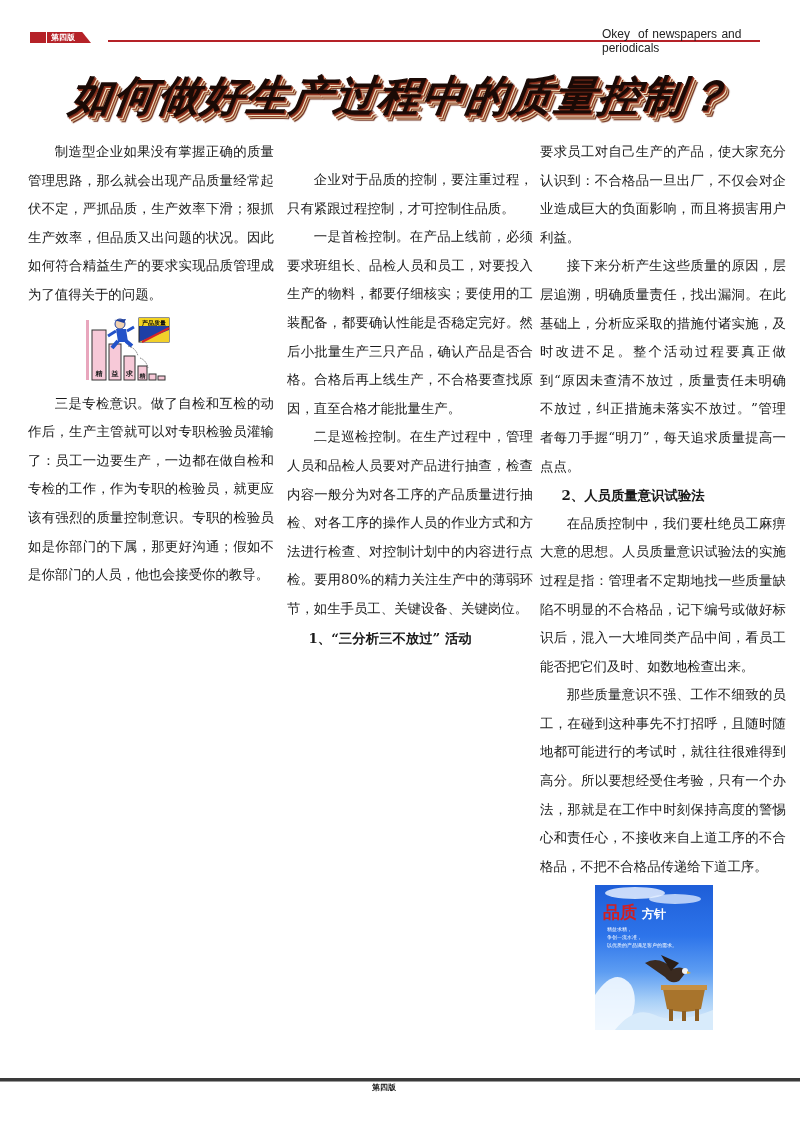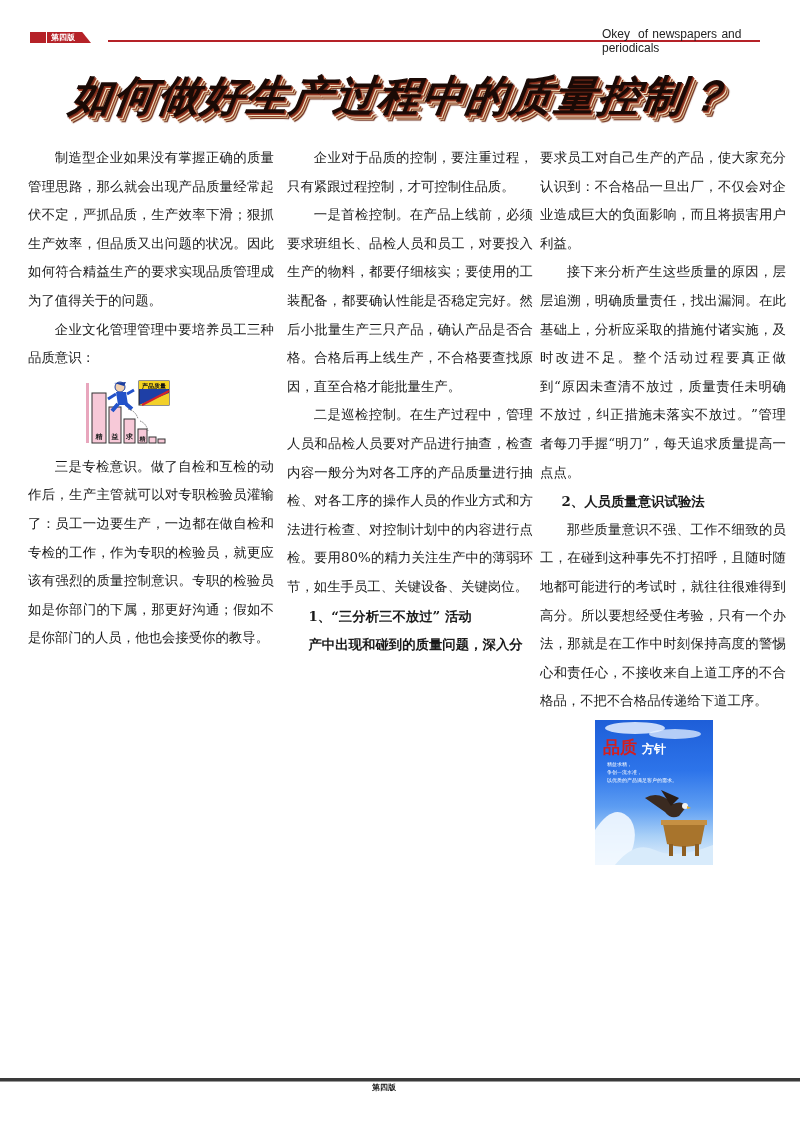--- a/index.html
+++ b/index.html
@@ -18,25 +18,25 @@
                font-size: 12px; color: #222; word-spacing: 1px; }
   .hdr-right .gap { display: inline-block; width: 8px; }
 
   
   .title { position: absolute; left: 60px; top: 66px; width: 680px; height: 60px; text-align: center;
            font-family: "DejaVu Sans", sans-serif; font-weight: bold; font-style: italic; font-size: 42px;
            line-height: 60px; color: #1a0a06; letter-spacing: 2px; transform: skewX(-8deg);
            text-shadow: 1px 1px 0 #7a2a18, 2px 2px 0 #a0402a, 3px 3px 0 #f5e6c8, 4px 4px 0 #8a3a22, 5px 5px 0 #d9b890, 6px 6px 1px #6b2a18; }
 
   
-  .col { position: absolute; top: 144px; width: 246px; font-size: 13.4px; line-height: 28.6px; text-align: justify; }
+  .col { position: absolute; top: 138px; width: 246px; font-size: 13.4px; line-height: 28.6px; text-align: justify; }
   .col p { text-indent: 2em; }
   .col p.noindent { text-indent: 0; }
   .col-1 { left: 28px; }
-  .col-2 { left: 287px; }
+  .col-2 { left: 287px; margin-top: 28px; }
   .col-3 { left: 540px; }
   .col .sub { text-indent: 1.6em; font-weight: bold; }
   .col .slight { text-indent: 1em; padding-left: 0; }
 
   .img1 { margin: 6px 0 6px 54px; width: 96px; height: 68px; position: relative; }
   .img2 { margin: 4px 0 0 55px; width: 118px; height: 145px; position: relative; overflow: hidden;
           background: linear-gradient(180deg, #1e5ed8 0%, #2d74ea 35%, #5d9df2 60%, #a9d0f7 80%, #e9f3fc 100%); padding-left: 15px; }
 
   
   .ftr-line { position: absolute; left: 0; top: 1078px; width: 800px; height: 3px; background: #3a3a3a;
@@ -54,21 +54,20 @@
   <div class="hdr-line"></div>
   <div class="hdr-right">
     <span>Okey</span><span class="gap"></span><span>of newspapers and periodicals</span>
   </div>
 </div>
 
 <div class="title">如何做好生产过程中的质量控制？</div>
 
 <div class="col col-1">
   <p>制造型企业如果没有掌握正确的质量管理思路，那么就会出现产品质量经常起伏不定，严抓品质，生产效率下滑；狠抓生产效率，但品质又出问题的状况。因此如何符合精益生产的要求实现品质管理成为了值得关于的问题。</p>
-  <p>企业文化管理管理中要培养员工三种品质意识：</p>
   <div class="img1">
     <svg width="96" height="68" viewBox="0 0 96 68">
       <rect x="0" y="0" width="96" height="68" fill="#ffffff"></rect>
       <rect x="4" y="4" width="3" height="60" fill="#e8a6bd"></rect>
       <rect x="10" y="14" width="14" height="50" fill="#f7c9d8" stroke="#333" stroke-width="1"></rect>
       <rect x="27" y="28" width="12" height="36" fill="#f7c9d8" stroke="#333" stroke-width="1"></rect>
       <rect x="42" y="40" width="11" height="24" fill="#f7c9d8" stroke="#333" stroke-width="1"></rect>
       <rect x="56" y="50" width="9" height="14" fill="#f7c9d8" stroke="#333" stroke-width="1"></rect>
       <rect x="67" y="58" width="7" height="6" fill="#f7c9d8" stroke="#333" stroke-width="1"></rect>
       <rect x="76" y="60" width="7" height="4" fill="#f7c9d8" stroke="#333" stroke-width="1"></rect>
@@ -92,27 +91,27 @@
     </svg>
   </div>
   <p>三是专检意识。做了自检和互检的动作后，生产主管就可以对专职检验员灌输了：员工一边要生产，一边都在做自检和专检的工作，作为专职的检验员，就更应该有强烈的质量控制意识。专职的检验员如是你部门的下属，那更好沟通；假如不是你部门的人员，他也会接受你的教导。</p>
 </div>
 
 <div class="col col-2">
   <p>企业对于品质的控制，要注重过程，只有紧跟过程控制，才可控制住品质。</p>
   <p>一是首检控制。在产品上线前，必须要求班组长、品检人员和员工，对要投入生产的物料，都要仔细核实；要使用的工装配备，都要确认性能是否稳定完好。然后小批量生产三只产品，确认产品是否合格。合格后再上线生产，不合格要查找原因，直至合格才能批量生产。</p>
   <p>二是巡检控制。在生产过程中，管理人员和品检人员要对产品进行抽查，检查内容一般分为对各工序的产品质量进行抽检、对各工序的操作人员的作业方式和方法进行检查、对控制计划中的内容进行点检。要用80%的精力关注生产中的薄弱环节，如生手员工、关键设备、关键岗位。</p>
   <p class="sub">1、“三分析三不放过” 活动</p>
-  <p class="sub">产中出现和碰到的质量问题，深入分</p>
 </div>
 
 <div class="col col-3">
   <p class="noindent">要求员工对自己生产的产品，使大家充分认识到：不合格品一旦出厂，不仅会对企业造成巨大的负面影响，而且将损害用户利益。</p>
   <p>接下来分析产生这些质量的原因，层层追溯，明确质量责任，找出漏洞。在此基础上，分析应采取的措施付诸实施，及时改进不足。整个活动过程要真正做到“原因未查清不放过，质量责任未明确不放过，纠正措施未落实不放过。”管理者每刀手握“明刀”，每天追求质量提高一点点。</p>
   <p class="sub">2、人员质量意识试验法</p>
+  <p>在品质控制中，我们要杜绝员工麻痹大意的思想。人员质量意识试验法的实施过程是指：管理者不定期地找一些质量缺陷不明显的不合格品，记下编号或做好标识后，混入一大堆同类产品中间，看员工能否把它们及时、如数地检查出来。</p>
   <p>那些质量意识不强、工作不细致的员工，在碰到这种事先不打招呼，且随时随地都可能进行的考试时，就往往很难得到高分。所以要想经受住考验，只有一个办法，那就是在工作中时刻保持高度的警惕心和责任心，不接收来自上道工序的不合格品，不把不合格品传递给下道工序。</p>
   <div class="img2">
     <svg width="118" height="145" viewBox="0 0 118 145" style="position:absolute;left:0;top:0;">
       <ellipse cx="40" cy="8" rx="30" ry="6" fill="#e6f0ff" opacity="0.85"></ellipse>
       <ellipse cx="80" cy="14" rx="26" ry="5" fill="#e6f0ff" opacity="0.75"></ellipse>
       <text x="8" y="33" font-size="17" font-weight="bold" fill="#d41f1f" font-family="DejaVu Sans, sans-serif">品质</text>
       <text x="47" y="33" font-size="12" font-weight="bold" fill="#ffffff" font-family="DejaVu Sans, sans-serif">方针</text>
       <text x="12" y="46" font-size="5" fill="#ffffff" font-family="DejaVu Sans, sans-serif">精益求精，</text>
       <text x="12" y="54" font-size="5" fill="#ffffff" font-family="DejaVu Sans, sans-serif">争创一流水准，</text>
       <text x="12" y="62" font-size="5" fill="#ffffff" font-family="DejaVu Sans, sans-serif">以优质的产品满足客户的需求。</text>

